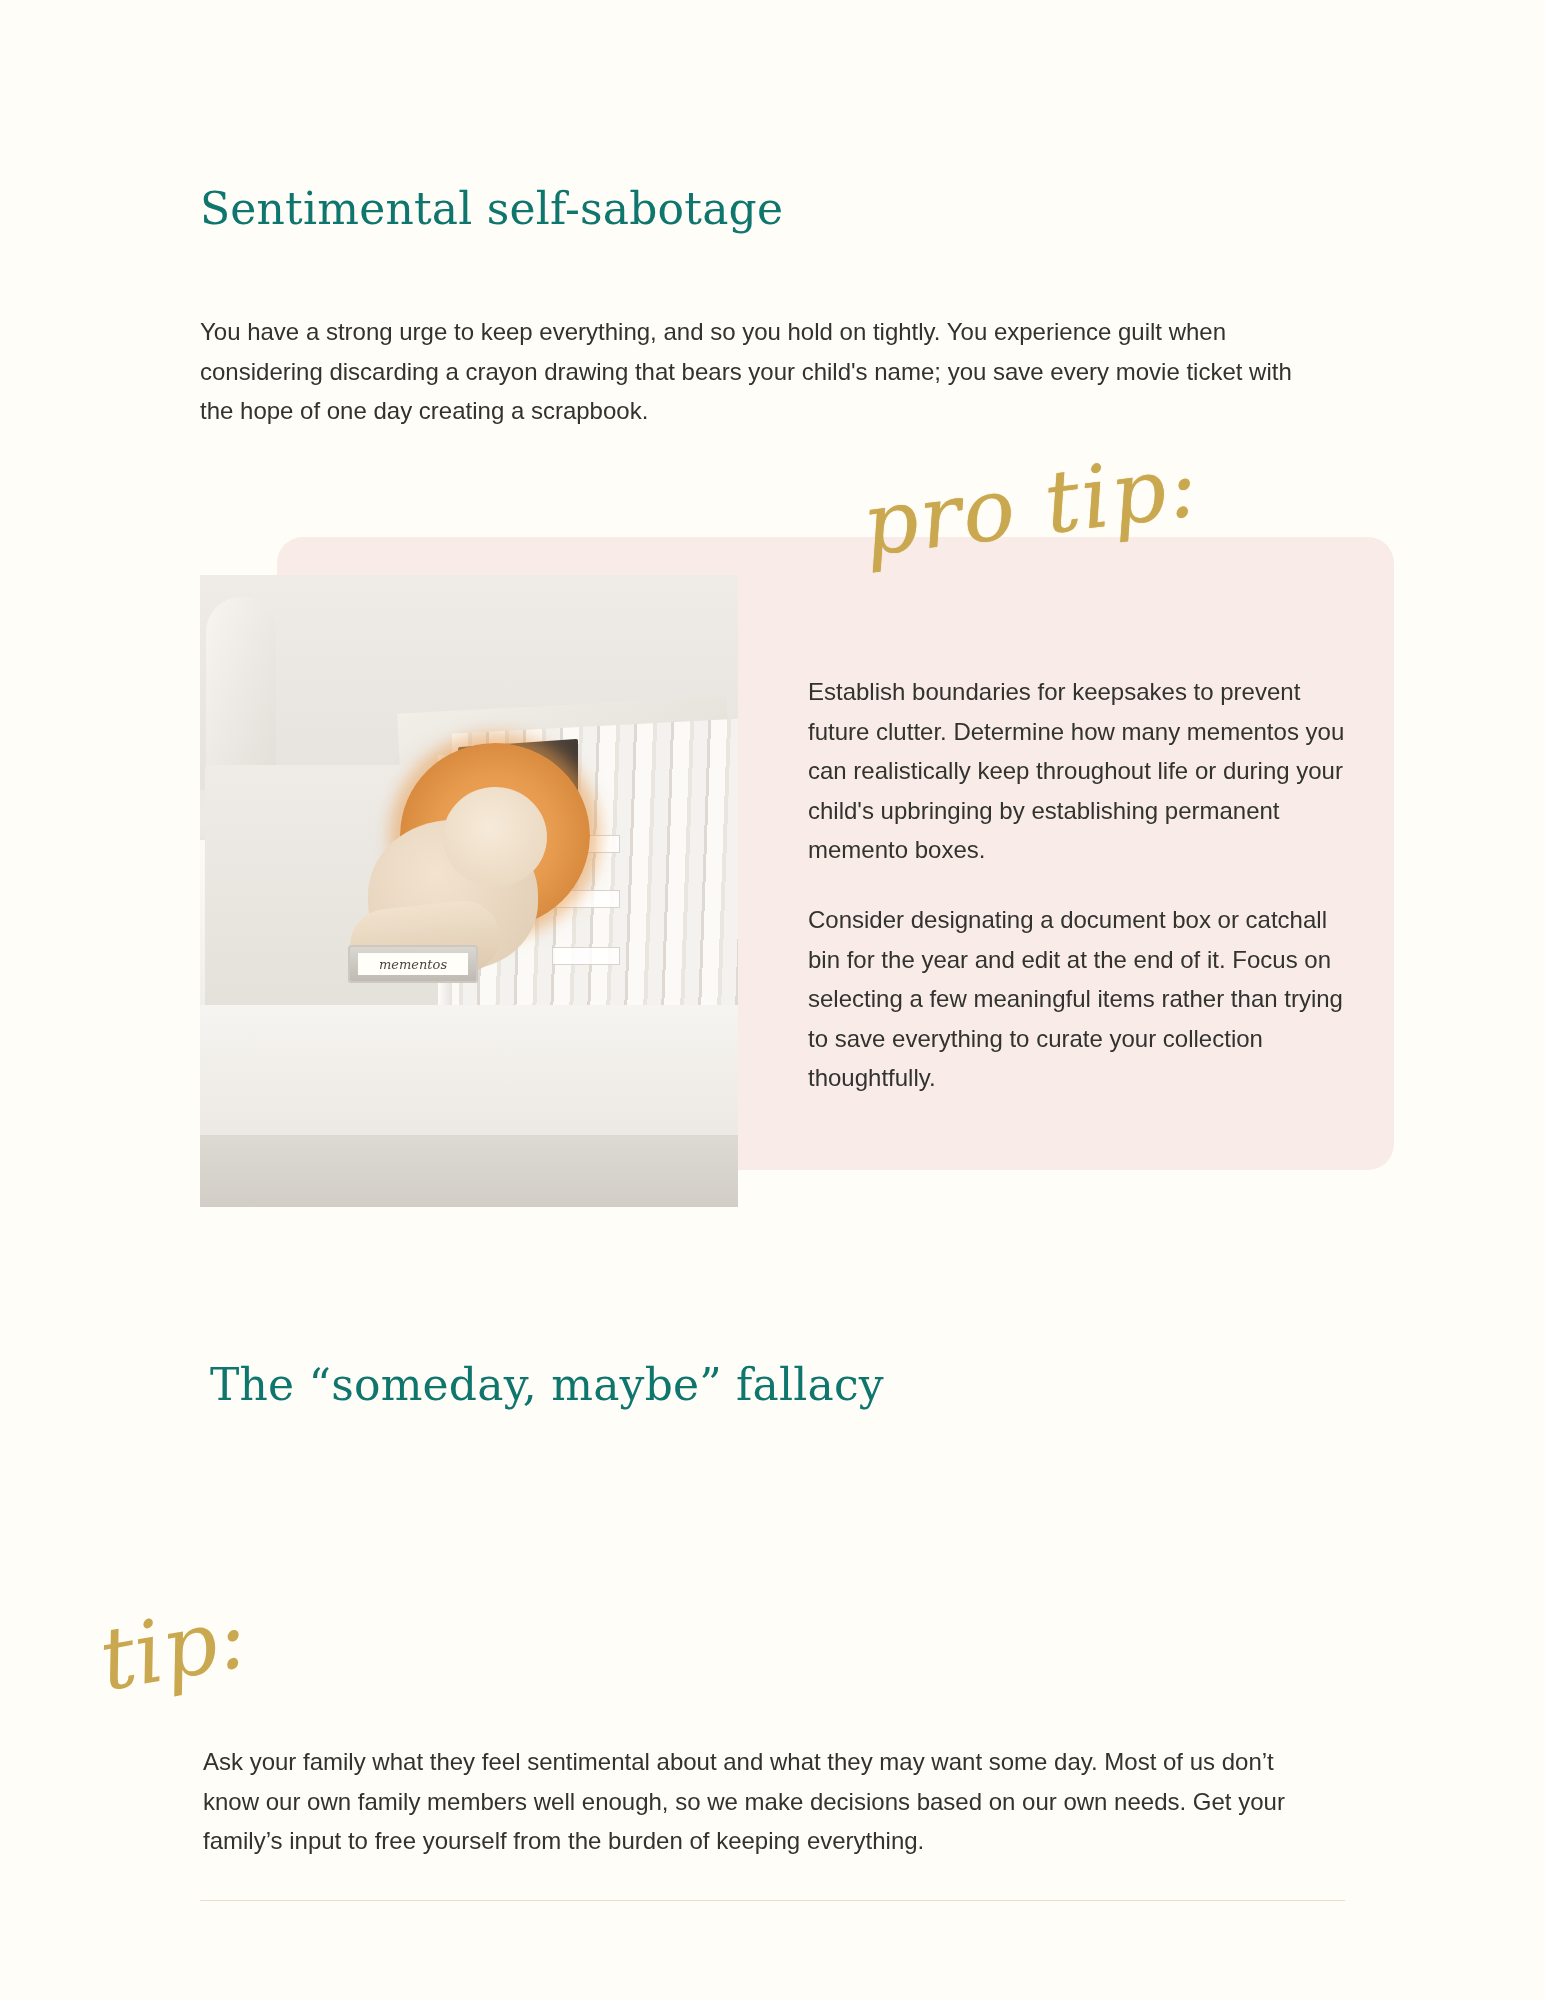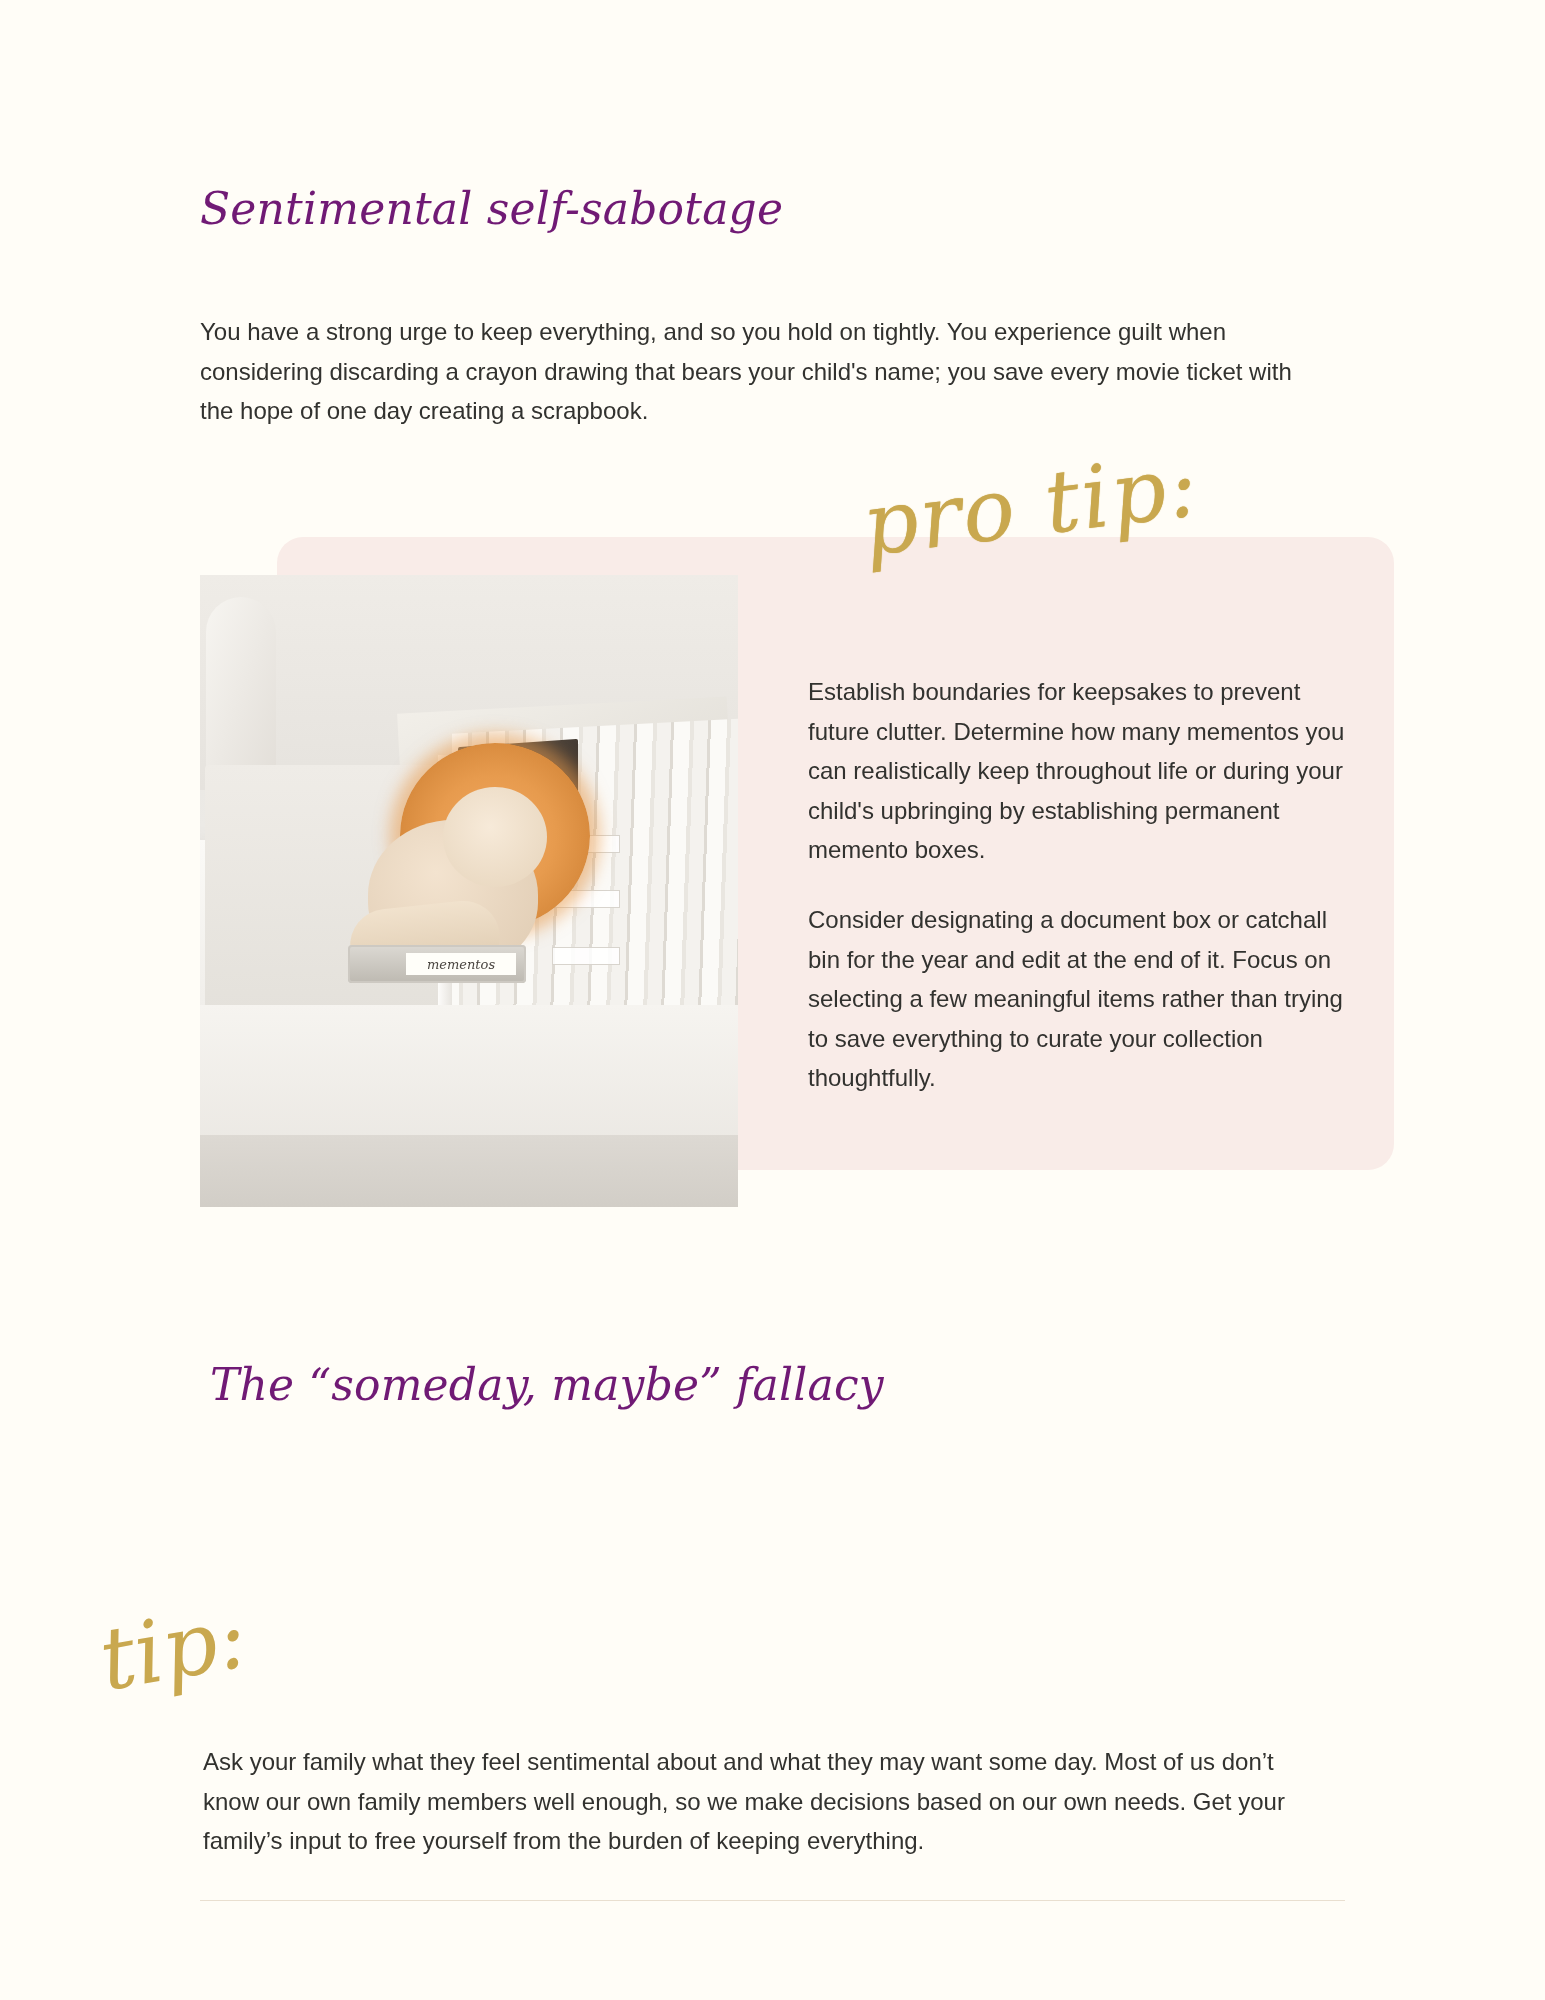--- a/index.html
+++ b/index.html
@@ -19,23 +19,22 @@
     position: relative;
     width: 1545px;
     height: 2000px;
     box-sizing: border-box;
   }
 
   
   .heading-serif {
     font-family: "DejaVu Serif", serif;
     font-weight: 400;
-    color: #701a75;
+    color: #0f766e;
     letter-spacing: 0.2px;
-    font-style: italic;
   }
 
   #title-1 {
     position: absolute;
     left: 200px;
     top: 155px;
     font-size: 44px;
     line-height: 1.15;
     white-space: nowrap;
   }
@@ -178,21 +177,20 @@
   }
   .ph-labelframe {
     position: absolute;
     left: 148px; top: 370px; width: 130px; height: 38px;
     background: linear-gradient(180deg,#dcd9d3,#bdb9b1);
     border-radius: 4px;
     box-shadow: inset 0 0 0 2px #cdc9c2;
     display: flex;
     align-items: center;
     justify-content: center;
-    padding-left: 48px;
   }
   .ph-labelpaper {
     width: 110px; height: 22px;
     background: #fffef9;
     display: flex;
     align-items: center;
     justify-content: center;
   }
   .ph-labeltext {
     font-family: "DejaVu Serif", serif;

